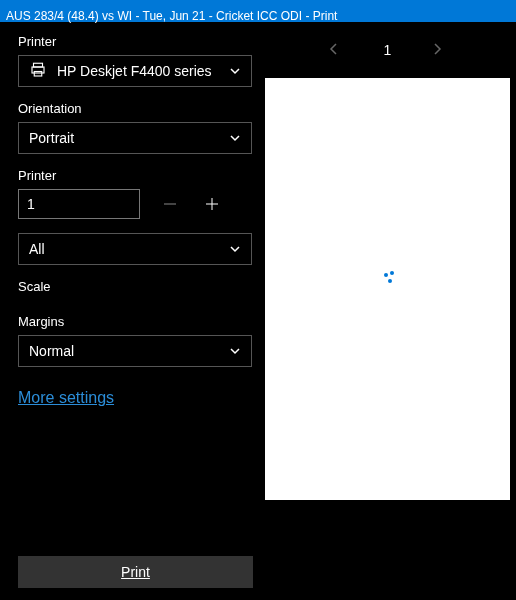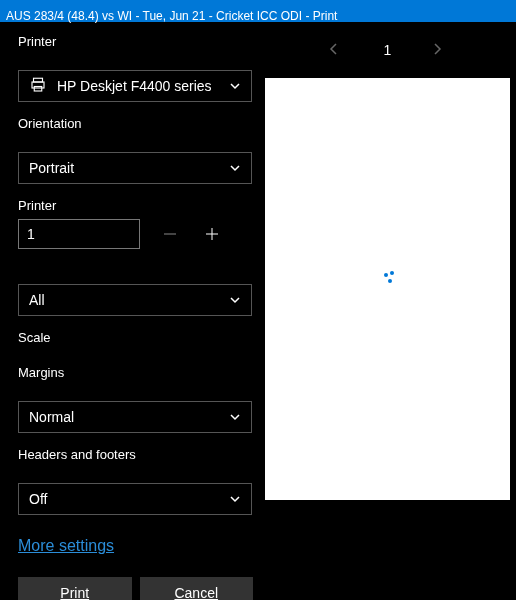--- a/index.html
+++ b/index.html
@@ -2,21 +2,21 @@
 <html><head>
 <meta charset="utf-8">
 <style>
   * { box-sizing: border-box; margin: 0; padding: 0; font-family: "Segoe UI", Arial, sans-serif; }
   body { width: 516px; height: 600px; background: #000; overflow: hidden; }
   .titlebar { background: #0078d7; color: #fff; height: 22px; line-height: 22px; padding: 5px 6px; font-size: 12px; }
   .content { display: flex; height: 578px; }
   .left { width: 265px; padding: 12px 12px 8px 18px; color: #fff; display: flex; flex-direction: column; }
   .field { margin-bottom: 14px; }
   .label { font-size: 13px; color: #fff; margin-bottom: 6px; }
-  .select { width: 234px; height: 32px; border: 1px solid #555; background: #000; color: #fff; display: flex; align-items: center; justify-content: space-between; padding: 0 10px; font-size: 14px; cursor: pointer; margin-top: 21px; }
+  .select { width: 234px; height: 32px; border: 1px solid #555; background: #000; color: #fff; display: flex; align-items: center; justify-content: space-between; padding: 0 10px; font-size: 14px; cursor: pointer; }
   .select .chev { width: 12px; height: 12px; }
   .chev svg, .arrow svg { display:block; }
   .printer-select { display:flex; align-items:center; gap:10px; }
   .copies-row { display:flex; align-items:center; gap:18px; }
   .copies-input { width: 122px; height: 30px; background:#000; color:#fff; border:1px solid #777; padding:0 8px; font-size:14px; }
   .iconbtn { width:24px; height:24px; color:#888; display:flex; align-items:center; justify-content:center; cursor:pointer; }
   .iconbtn.active { color:#fff; }
   .more { color:#2b8dd8; text-decoration: underline; font-size:16px; cursor:pointer; margin-top:8px; margin-bottom:22px; }
   .buttons { display:flex; gap:8px; margin-top:auto; padding-bottom: 4px; text-decoration: underline; }
   .btn { flex:1; height:32px; background:#333; color:#fff; border:none; font-size:14px; cursor:pointer; }
@@ -111,37 +111,25 @@
       <div class="select">
         <span>Normal</span>
         <span class="chev">
             <svg width="12" height="12" viewBox="0 0 12 12">
               <path d="M2 4 L6 8 L10 4" stroke="#fff" stroke-width="1.5" fill="none"></path>
             </svg>
           </span>
       </div>
     </div>
 
-    <div class="field">
-      <div class="label">Headers and footers</div>
-      <div class="select">
-        <span>Off</span>
-        <span class="chev">
-            <svg width="12" height="12" viewBox="0 0 12 12">
-              <path d="M2 4 L6 8 L10 4" stroke="#fff" stroke-width="1.5" fill="none"></path>
-            </svg>
-          </span>
-      </div>
-    </div>
 
     <a class="more">More settings</a>
 
     <div class="buttons">
       <button class="btn">Print</button>
-      <button class="btn">Cancel</button>
     </div>
   </div>
 
   <div class="right">
     <div class="pager">
       <span class="arrow">
         <svg width="12" height="14" viewBox="0 0 12 14">
             <path d="M8 2 L3 7 L8 12" stroke="currentColor" stroke-width="1.5" fill="none"></path>
           </svg>
       </span>

